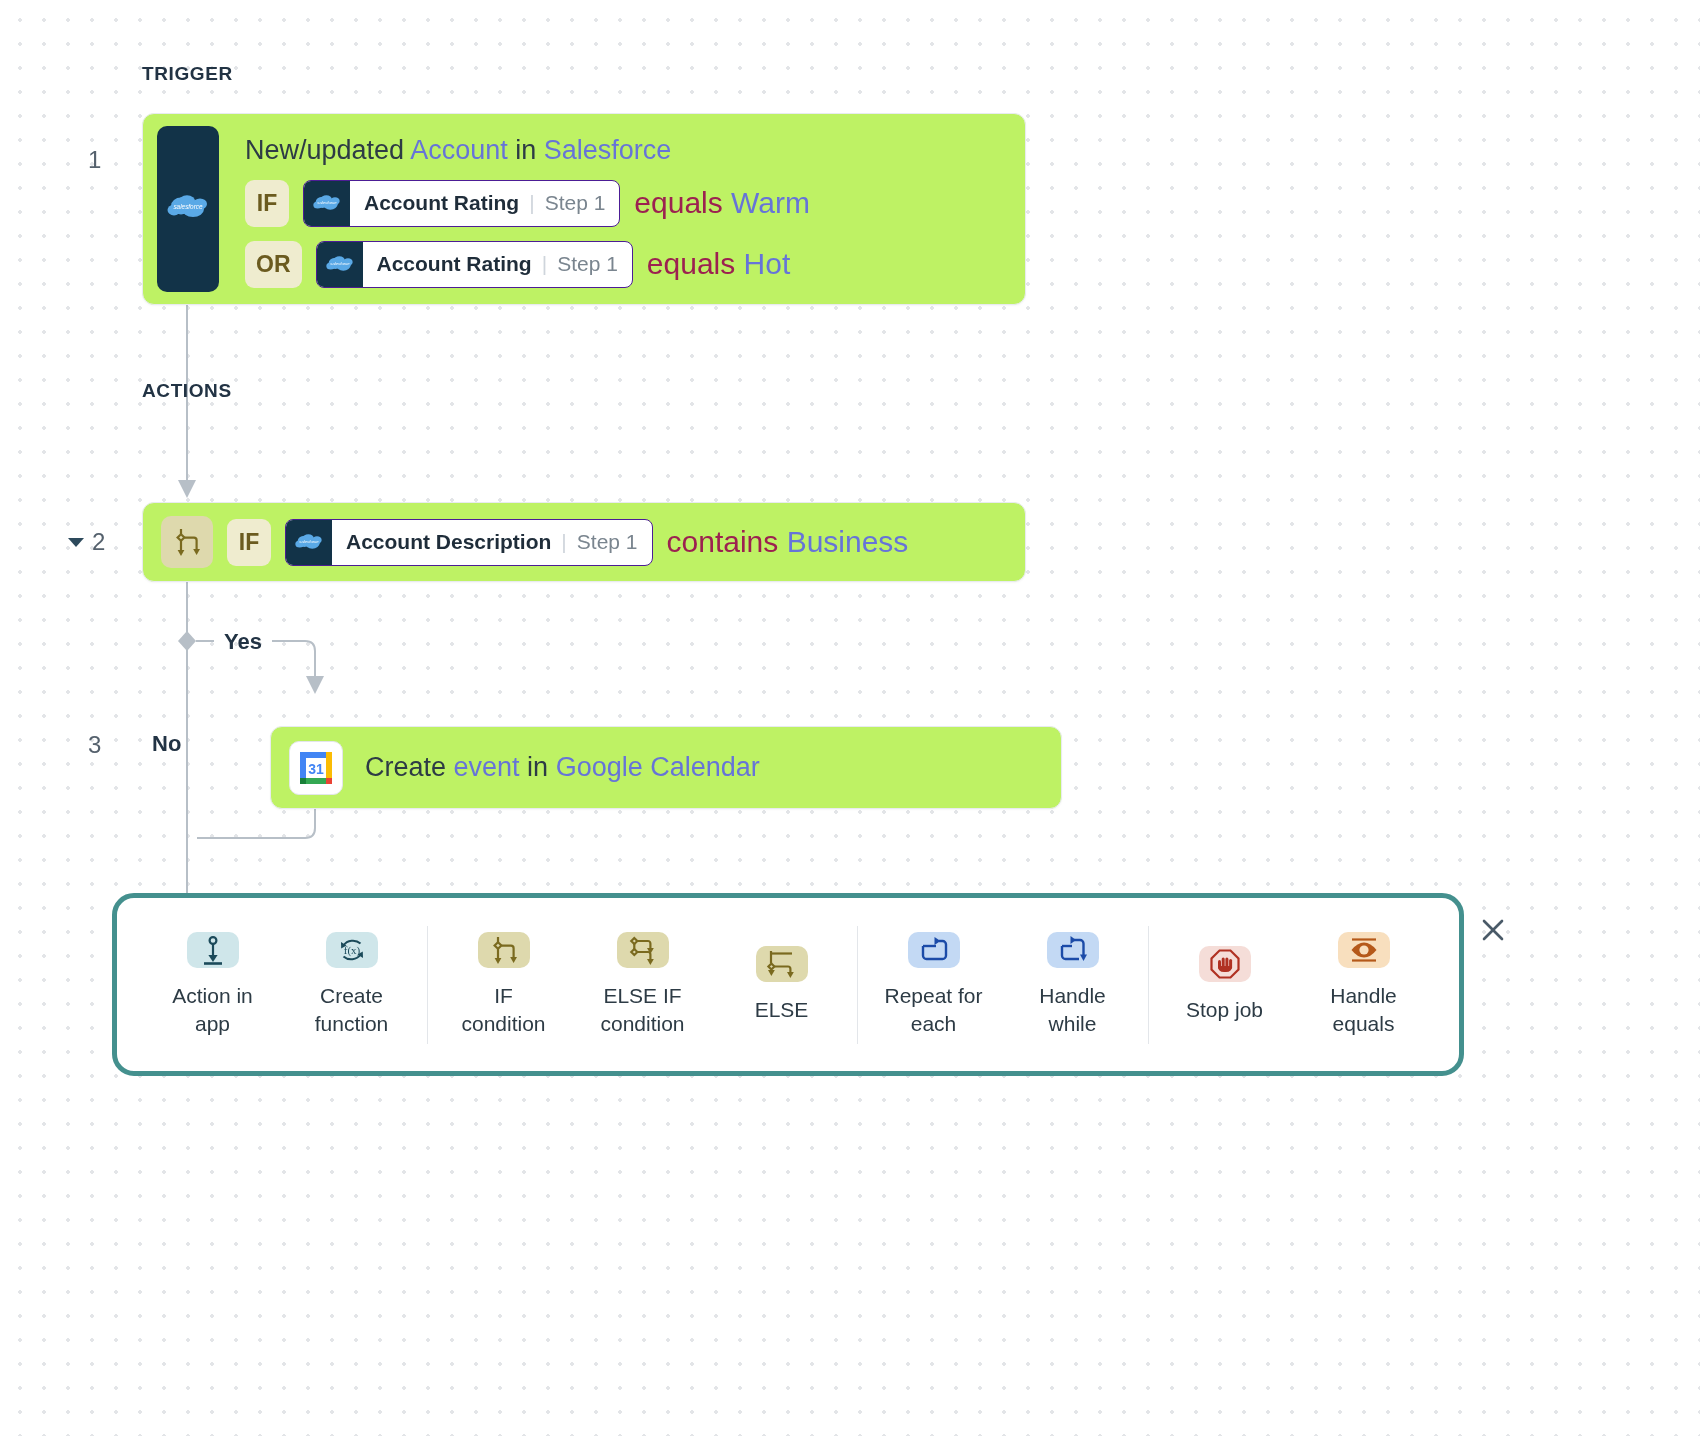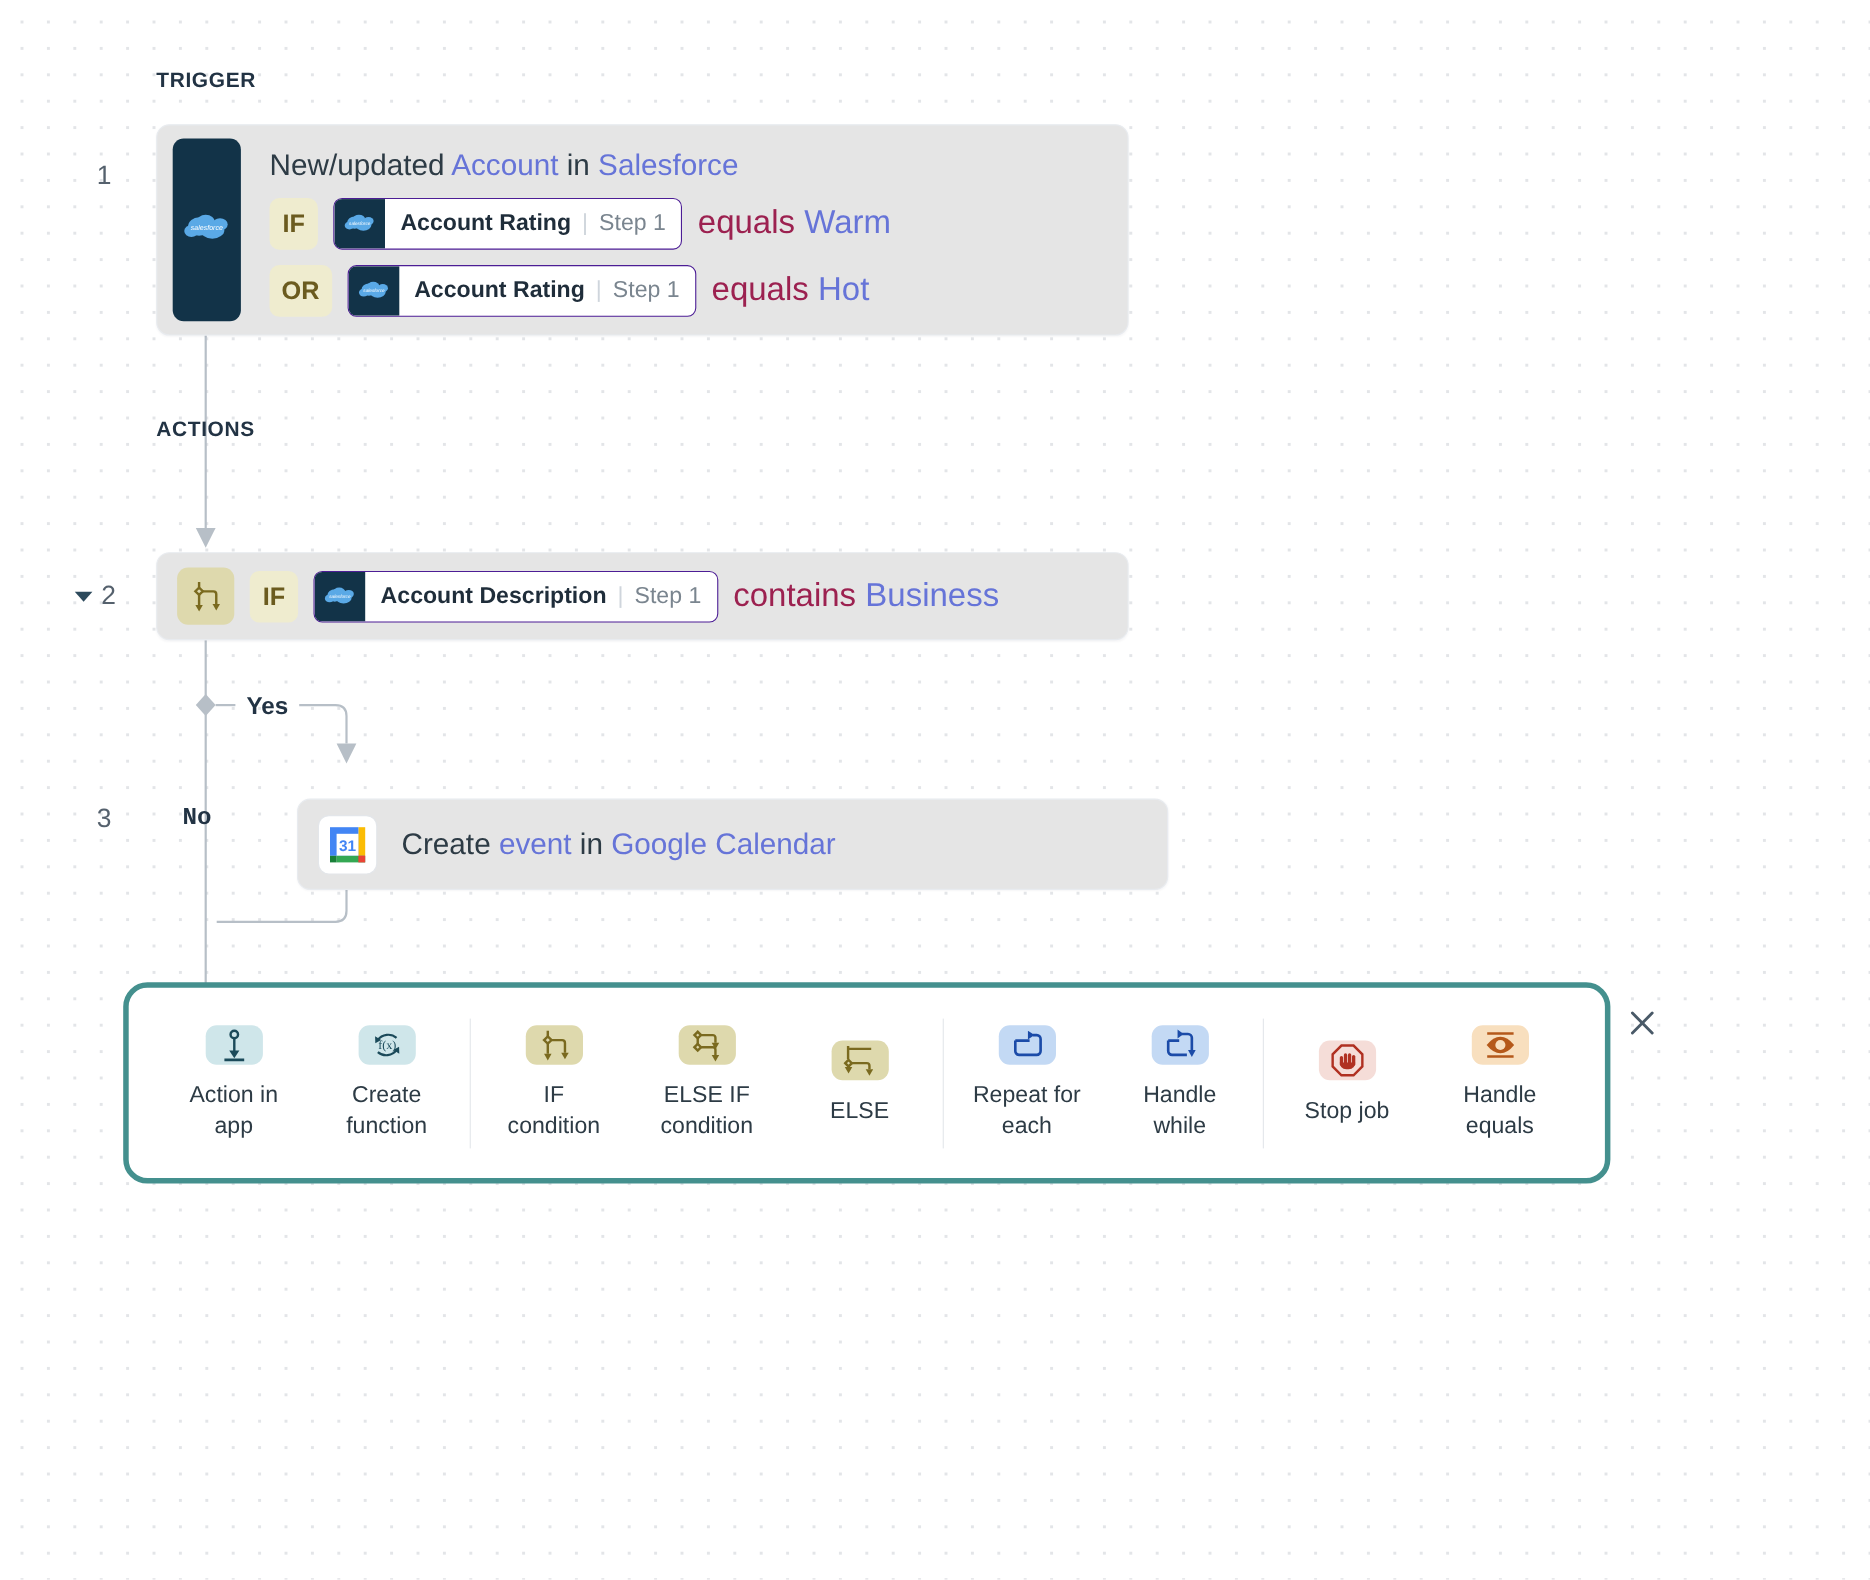--- a/index.html
+++ b/index.html
@@ -43,21 +43,21 @@
   .caret-down {
     width: 0; height: 0;
     border-left: 8px solid transparent;
     border-right: 8px solid transparent;
     border-top: 9px solid #2d4a5c;
     display: inline-block;
   }
 
   
   .card {
-    background: #e5e5e5;
+    background: #bef264;
     border: 1px solid #e8ebef;
     border-radius: 12px;
     box-shadow: 0 1px 2px rgba(20,30,40,.04);
     display: flex;
     align-items: stretch;
     overflow: hidden;
   }
 
   
   .app-rail {
@@ -396,21 +396,21 @@
       </div>
     </div>
 
     <div class="op-text">
       <span>contains </span><span class="val">Business</span>
     </div>
   </div>
 </div>
 
 <div class="abs branch-label" style="left:224px; top:629px;">Yes</div>
-<div class="abs branch-label" style="left:166px; top:731px;font-family:Liberation Mono, monospace;">No</div>
+<div class="abs branch-label" style="left:152px; top:731px;">No</div>
 
 <div class="abs step-num" style="left:88px; top:731px;">3</div>
 
 <div class="abs card" style="left:270px; top:726px; width:792px; height:83px;">
   <div class="gcal-body">
     <div class="gcal-tile">
       <svg width="40" height="40" viewBox="0 0 40 40">
         <rect x="4" y="4" width="26" height="26" fill="#4285f4"></rect>
         <rect x="10" y="10" width="20" height="20" fill="#ffffff"></rect>
         <rect x="30" y="4" width="6" height="26" fill="#fbbc04"></rect>

